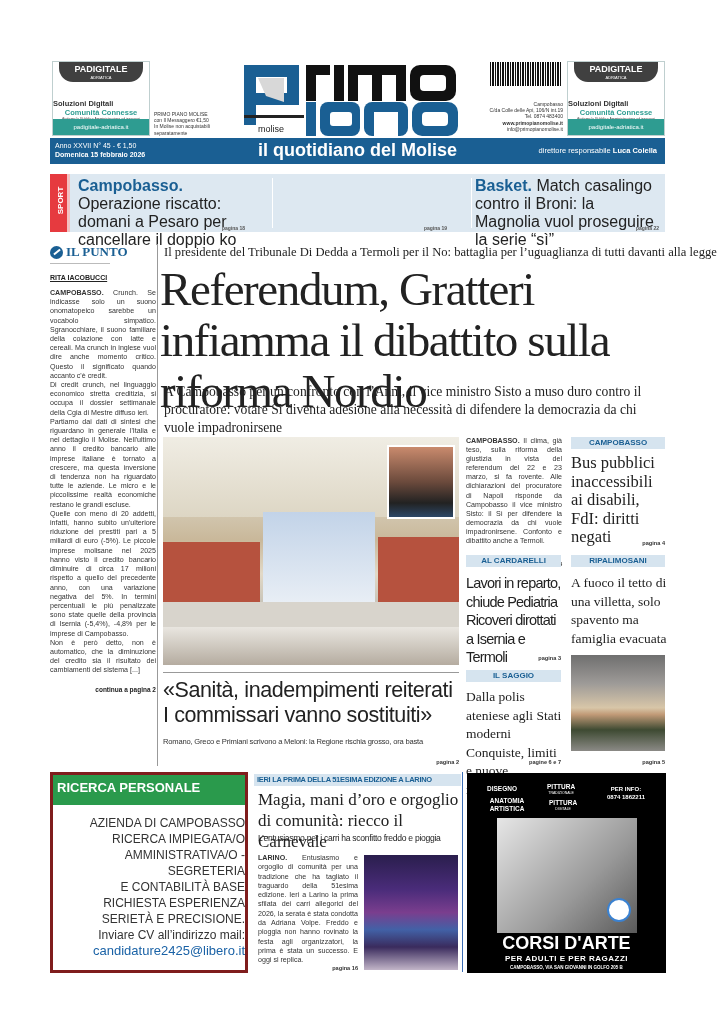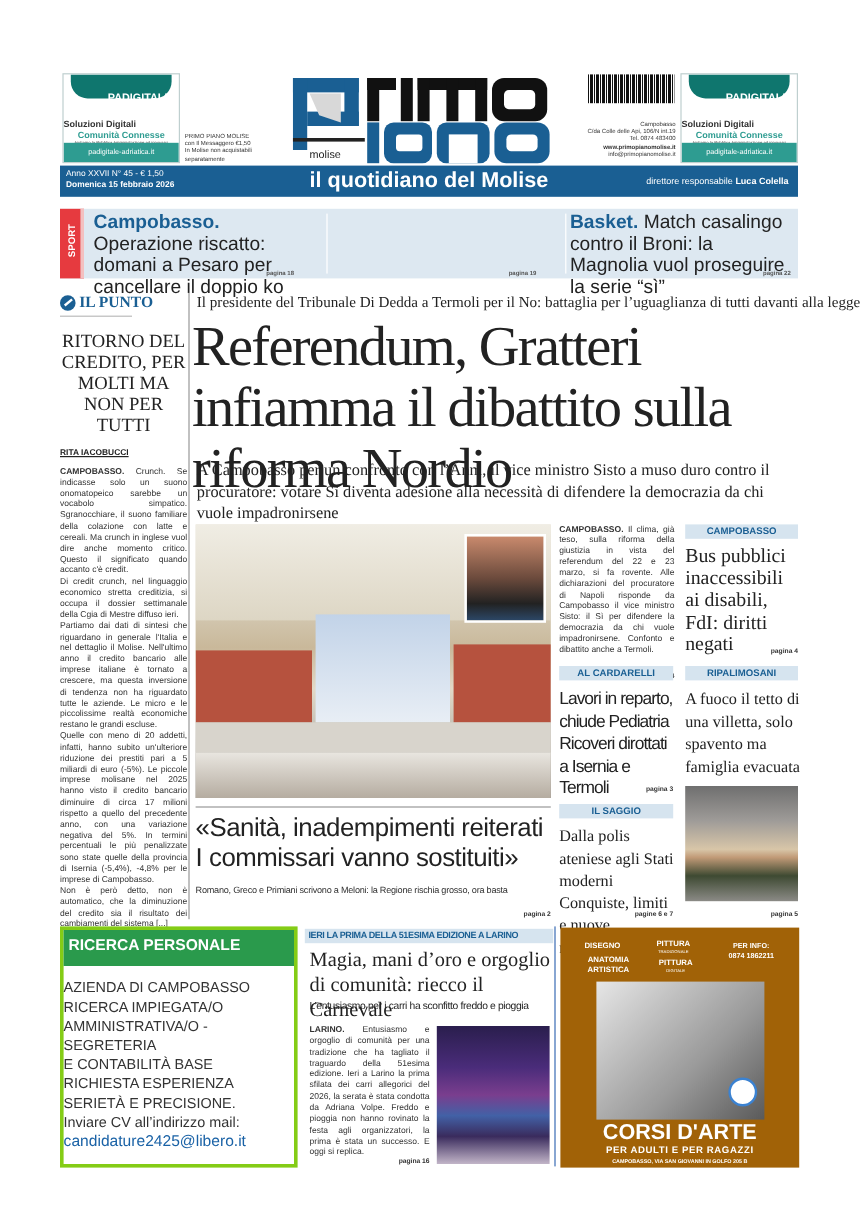--- a/index.html
+++ b/index.html
@@ -1,20 +1,20 @@
 <!DOCTYPE html>
 <html><head>
 <meta charset="utf-8">
 <style>
 *{box-sizing:border-box;margin:0;padding:0}
 body{width:717px;height:1024px;background:#fff;position:relative;overflow:hidden;font-family:"Liberation Sans",sans-serif;color:#222}
 .abs{position:absolute}
 
 .pa-ad{position:absolute;width:98px;height:75px;border:1px solid #bfcfcf;background:#fff;overflow:hidden}
-.pa-top{height:20px;background:#0f766e;border-radius:0 0 14px 14px;margin:0 6px;color:#fff;text-align:right;font-weight:bold;font-size:9px;line-height:11px;padding-top:14px}
+.pa-top{height:20px;background:#404040;border-radius:0 0 14px 14px;margin:0 6px;color:#fff;text-align:center;font-weight:bold;font-size:9px;line-height:11px;padding-top:2px}
 .pa-top small{display:block;font-size:4px;line-height:5px;font-weight:normal}
 .pa-t1{font-size:7.5px;font-weight:bold;text-align:left;color:#333;margin-top:17px}
 .pa-t2{font-size:7.5px;font-weight:bold;text-align:center;color:#2e9c91}
 .pa-t3{font-size:3.5px;text-align:center;color:#444}
 .pa-ico{width:11px;height:10px;border-radius:3px;background:#2e9c91;margin:2px auto 0}
 .pa-bot{position:absolute;bottom:0;left:0;right:0;height:16px;background:#2e9c91;color:#fff;font-size:6px;text-align:center;line-height:16px}
 .tiny{font-size:5px;line-height:6.2px;color:#333}
 
 .mast{position:absolute;left:50px;top:138px;width:615px;height:26px;background:#1a5f93;color:#fff}
 .mast-info{position:absolute;left:5px;top:4px;font-size:7px;line-height:8.5px}
@@ -54,27 +54,27 @@
 .story1{position:absolute;left:466px;top:437px;width:96px;font-size:7.1px;line-height:9.1px;text-align:justify;color:#333}
 .pg{font-size:5.6px;font-weight:bold;color:#333;text-align:right}
 .sec-tag{position:absolute;height:12px;background:#d6e4ef;color:#1a5f93;font-size:8px;font-weight:bold;text-align:center;line-height:12px}
 .serif-h{position:absolute;font-family:"Liberation Serif",serif;color:#222}
 .sans-h{position:absolute;font-family:"Liberation Sans",sans-serif;color:#222;letter-spacing:-0.8px}
 .fire{position:absolute;left:571px;top:655px;width:94px;height:96px;background:linear-gradient(#6f6f6f 0%,#9e9b98 30%,#d8c6a8 55%,#c19a77 62%,#3e4a32 78%,#8b8a86 100%)}
 .sanita{position:absolute;left:163px;top:678px;width:300px;font-size:21.5px;line-height:25px;color:#222;letter-spacing:-0.4px}
 .sanita-sub{position:absolute;left:163px;top:737px;font-family:"Liberation Sans",sans-serif;font-size:7.6px;color:#333;letter-spacing:-0.2px}
 .hr{position:absolute;height:1px;background:#999}
 
-.rp{position:absolute;left:50px;top:772px;width:198px;height:201px;border:3px solid #84cc16}
+.rp{position:absolute;left:50px;top:772px;width:198px;height:201px;border:3px solid #7f1d1d}
 .rp-head{height:30px;background:#2a9a4c;color:#fff;font-size:13px;font-weight:bold;line-height:26px;padding-left:4px}
-.rp-body{text-align:left;font-size:12px;line-height:16px;color:#333;margin-top:10px}
+.rp-body{text-align:right;font-size:12px;line-height:16px;color:#333;margin-top:10px}
 .rp-mail{color:#1a62a6;font-size:13px}
 .larino-tag{position:absolute;left:254px;top:774px;width:207px;height:12px;background:#d6e4ef;color:#1a5f93;font-size:7.5px;font-weight:bold;line-height:12px;padding-left:3px;letter-spacing:-0.3px}
 .carn{position:absolute;left:364px;top:855px;width:94px;height:115px;background:linear-gradient(#2a1e4d 0%,#4a2c7a 30%,#7a3e8e 50%,#4261a6 65%,#3a2b5d 80%,#c2b5c8 100%)}
-.arte{position:absolute;left:467px;top:773px;width:199px;height:200px;background:#a16207;color:#fff}
+.arte{position:absolute;left:467px;top:773px;width:199px;height:200px;background:#000000;color:#fff}
 .arte .face{position:absolute;left:30px;top:45px;width:140px;height:115px;background:linear-gradient(135deg,#e6e6e6,#9a9a9a 60%,#5a5a5a)}
 .arte .cap{position:absolute;left:0;right:0;text-align:center;font-weight:bold}
 .arte .menu{position:absolute;font-size:6.5px;font-weight:bold;text-align:center;line-height:8px}
 .arte .menu small{display:block;font-size:3.5px;font-weight:normal;line-height:5px}
 .qr{position:absolute;left:140px;top:125px;width:24px;height:24px;background:#fff;border:2px solid #3b82d1;border-radius:50%}
 </style>
 </head>
 <body>
 
 <div class="pa-ad" style="left:52px;top:61px">
@@ -161,21 +161,20 @@
   <div class="sport-item" style="left:425px;width:188px"><b>Basket.</b> <span>Match casalingo contro il Broni: la Magnolia vuol proseguire la serie “sì”</span></div>
   <div class="sport-pg" style="right:6px">pagina 22</div>
 </div>
 
 <div class="lcol">
   <div class="ilpunto">
       <span class="dot"></span>
       <span>IL PUNTO</span>
     </div>
   <div style="height:1px;background:#bbb;margin-top:3px;width:60px"></div>
-  <div class="lhead">RITORNO DEL CREDITO, PER MOLTI MA NON PER TUTTI</div>
   <div class="byline">RITA IACOBUCCI</div>
   <div class="lbody">
     <p><b>CAMPOBASSO.</b> <span>Crunch. Se indicasse solo un suono onomatopeico sarebbe un vocabolo simpatico. Sgranocchiare, il suono familiare della colazione con latte e cereali. Ma crunch in inglese vuol dire anche momento critico. Questo il significato quando accanto c'è credit.</span></p>
     <p>Di credit crunch, nel linguaggio economico stretta creditizia, si occupa il dossier settimanale della Cgia di Mestre diffuso ieri.</p>
     <p>Partiamo dai dati di sintesi che riguardano in generale l'Italia e nel dettaglio il Molise. Nell'ultimo anno il credito bancario alle imprese italiane è tornato a crescere, ma questa inversione di tendenza non ha riguardato tutte le aziende. Le micro e le piccolissime realtà economiche restano le grandi escluse.</p>
     <p>Quelle con meno di 20 addetti, infatti, hanno subito un'ulteriore riduzione dei prestiti pari a 5 miliardi di euro (-5%). Le piccole imprese molisane nel 2025 hanno visto il credito bancario diminuire di circa 17 milioni rispetto a quello del precedente anno, con una variazione negativa del 5%. In termini percentuali le più penalizzate sono state quelle della provincia di Isernia (-5,4%), -4,8% per le imprese di Campobasso.</p>
     <p>Non è però detto, non è automatico, che la diminuzione del credito sia il risultato dei cambiamenti del sistema [...]</p>
   </div>
   <div class="cont">continua a pagina 2</div>
 </div>

